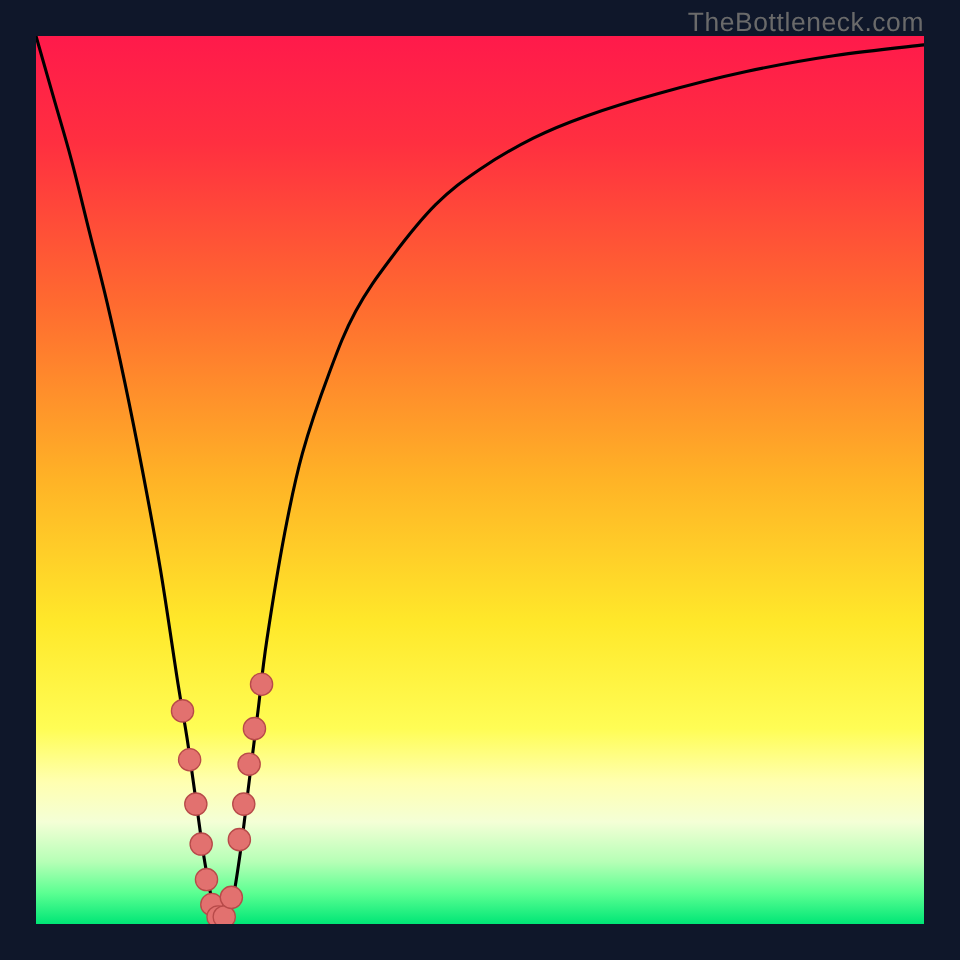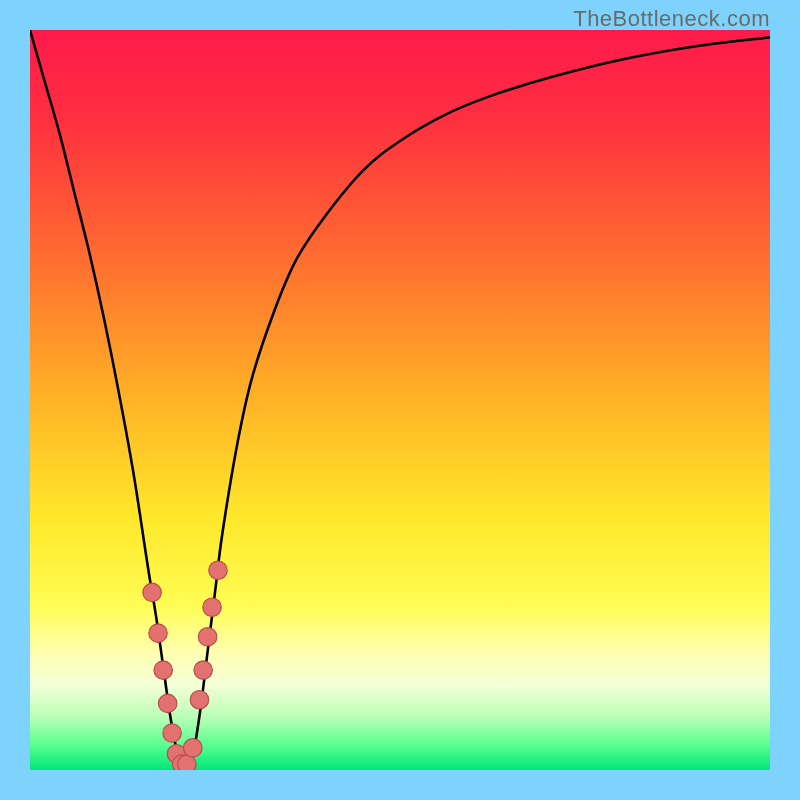--- a/index.html
+++ b/index.html
@@ -8,21 +8,21 @@
     width: 800px;
     height: 800px;
     overflow: hidden;
     background: #000;
     font-family: Arial, Helvetica, sans-serif;
   }
   .frame {
     position: relative;
     width: 800px;
     height: 800px;
-    background: #7dd3fc;
+    background: #0f172a;
   }
   .plot-area {
     position: absolute;
     left: 30px;
     top: 30px;
     width: 740px;
     height: 740px;
     overflow: hidden;
   }
   .gradient-bg {

